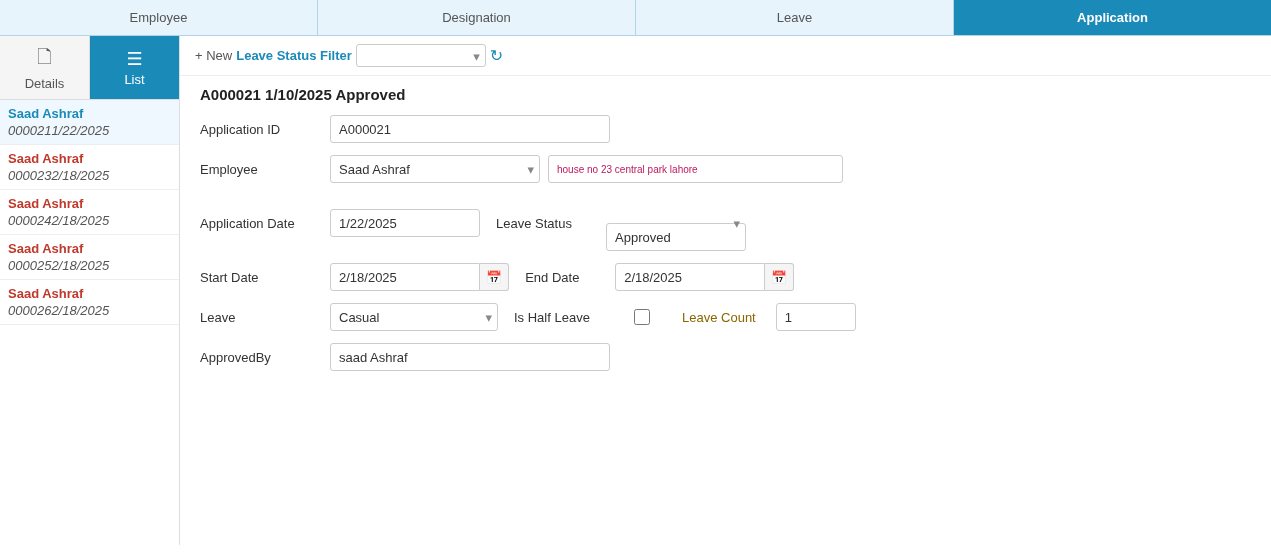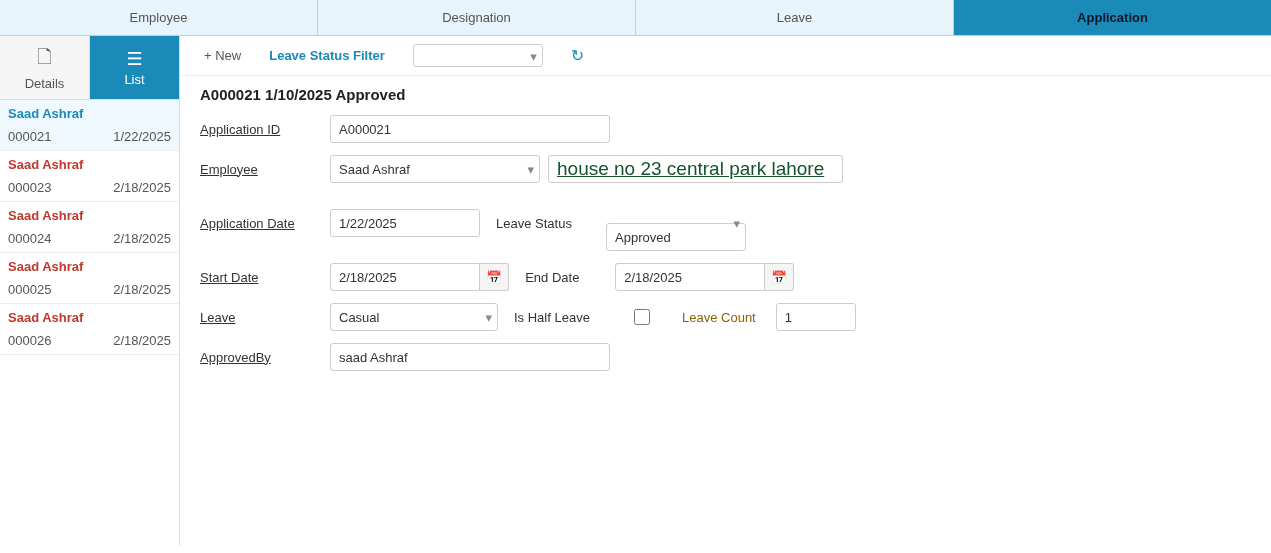--- a/index.html
+++ b/index.html
@@ -17,21 +17,21 @@
       flex: 1;
       text-align: center;
       padding: 10px 0;
       color: #555;
       border-right: 1px solid #b0d4e8;
       cursor: pointer;
     }
     .top-nav-item:last-child { border-right: none; }
     .top-nav-item.active {
       background: #1a8ab8;
-      color: #0f172a;
+      color: #ffffff;
       font-weight: bold;
     }
 
     
     .main-layout {
       display: flex;
       height: calc(553px - 44px);
     }
 
     
@@ -83,45 +83,46 @@
     .list-item .item-name {
       color: #c0392b;
       font-weight: bold;
       font-size: 13px;
     }
     .list-item.selected .item-name {
       color: #1a8ab8;
     }
     .list-item .item-meta {
       display: flex;
-      justify-content: space-between;
+      justify-content: flex-start;
       font-size: 11px;
       color: #555;
-      margin-top: 8px;
+      margin-top: 2px;
+      font-style: italic;
     }
     .list-item.selected {
       background: #f0f8ff;
     }
 
     
     .content {
       flex: 1;
       display: flex;
       flex-direction: column;
       background: #fff;
       overflow: auto;
     }
 
     
     .toolbar {
       display: flex;
       align-items: center;
-      padding: 8px 24px;
+      padding: 8px 15px;
       border-bottom: 1px solid #eee;
-      gap: 28px;
+      gap: 4px;
     }
     .btn-new {
       display: flex;
       align-items: center;
       gap: 4px;
       color: #555;
       cursor: pointer;
       font-size: 13px;
       background: none;
       border: none;
@@ -179,21 +180,20 @@
       align-items: center;
       margin-bottom: 12px;
       gap: 0;
     }
 
     .form-label {
       width: 130px;
       color: #333;
       font-size: 13px;
       flex-shrink: 0;
-      text-decoration: underline;
     }
 
     .form-input {
       border: 1px solid #ccc;
       border-radius: 3px;
       padding: 4px 8px;
       font-size: 13px;
       color: #333;
       background: #fff;
       height: 28px;
@@ -241,27 +241,26 @@
       display: flex;
     }
     .date-group .form-input {
       border-radius: 3px 0 0 3px;
     }
 
     .address-input {
       border: 1px solid #ccc;
       border-radius: 3px;
       padding: 4px 8px;
-      font-size: 19px;
-      color: #14532d;
+      font-size: 10px;
+      color: #be185d;
       background: #fff;
       height: 28px;
       width: 295px;
       margin-left: 8px;
-      text-decoration: underline;
     }
 
     .right-group {
       display: flex;
       align-items: center;
       gap: 20px;
       margin-left: 16px;
     }
     .right-label {
       color: #333;

